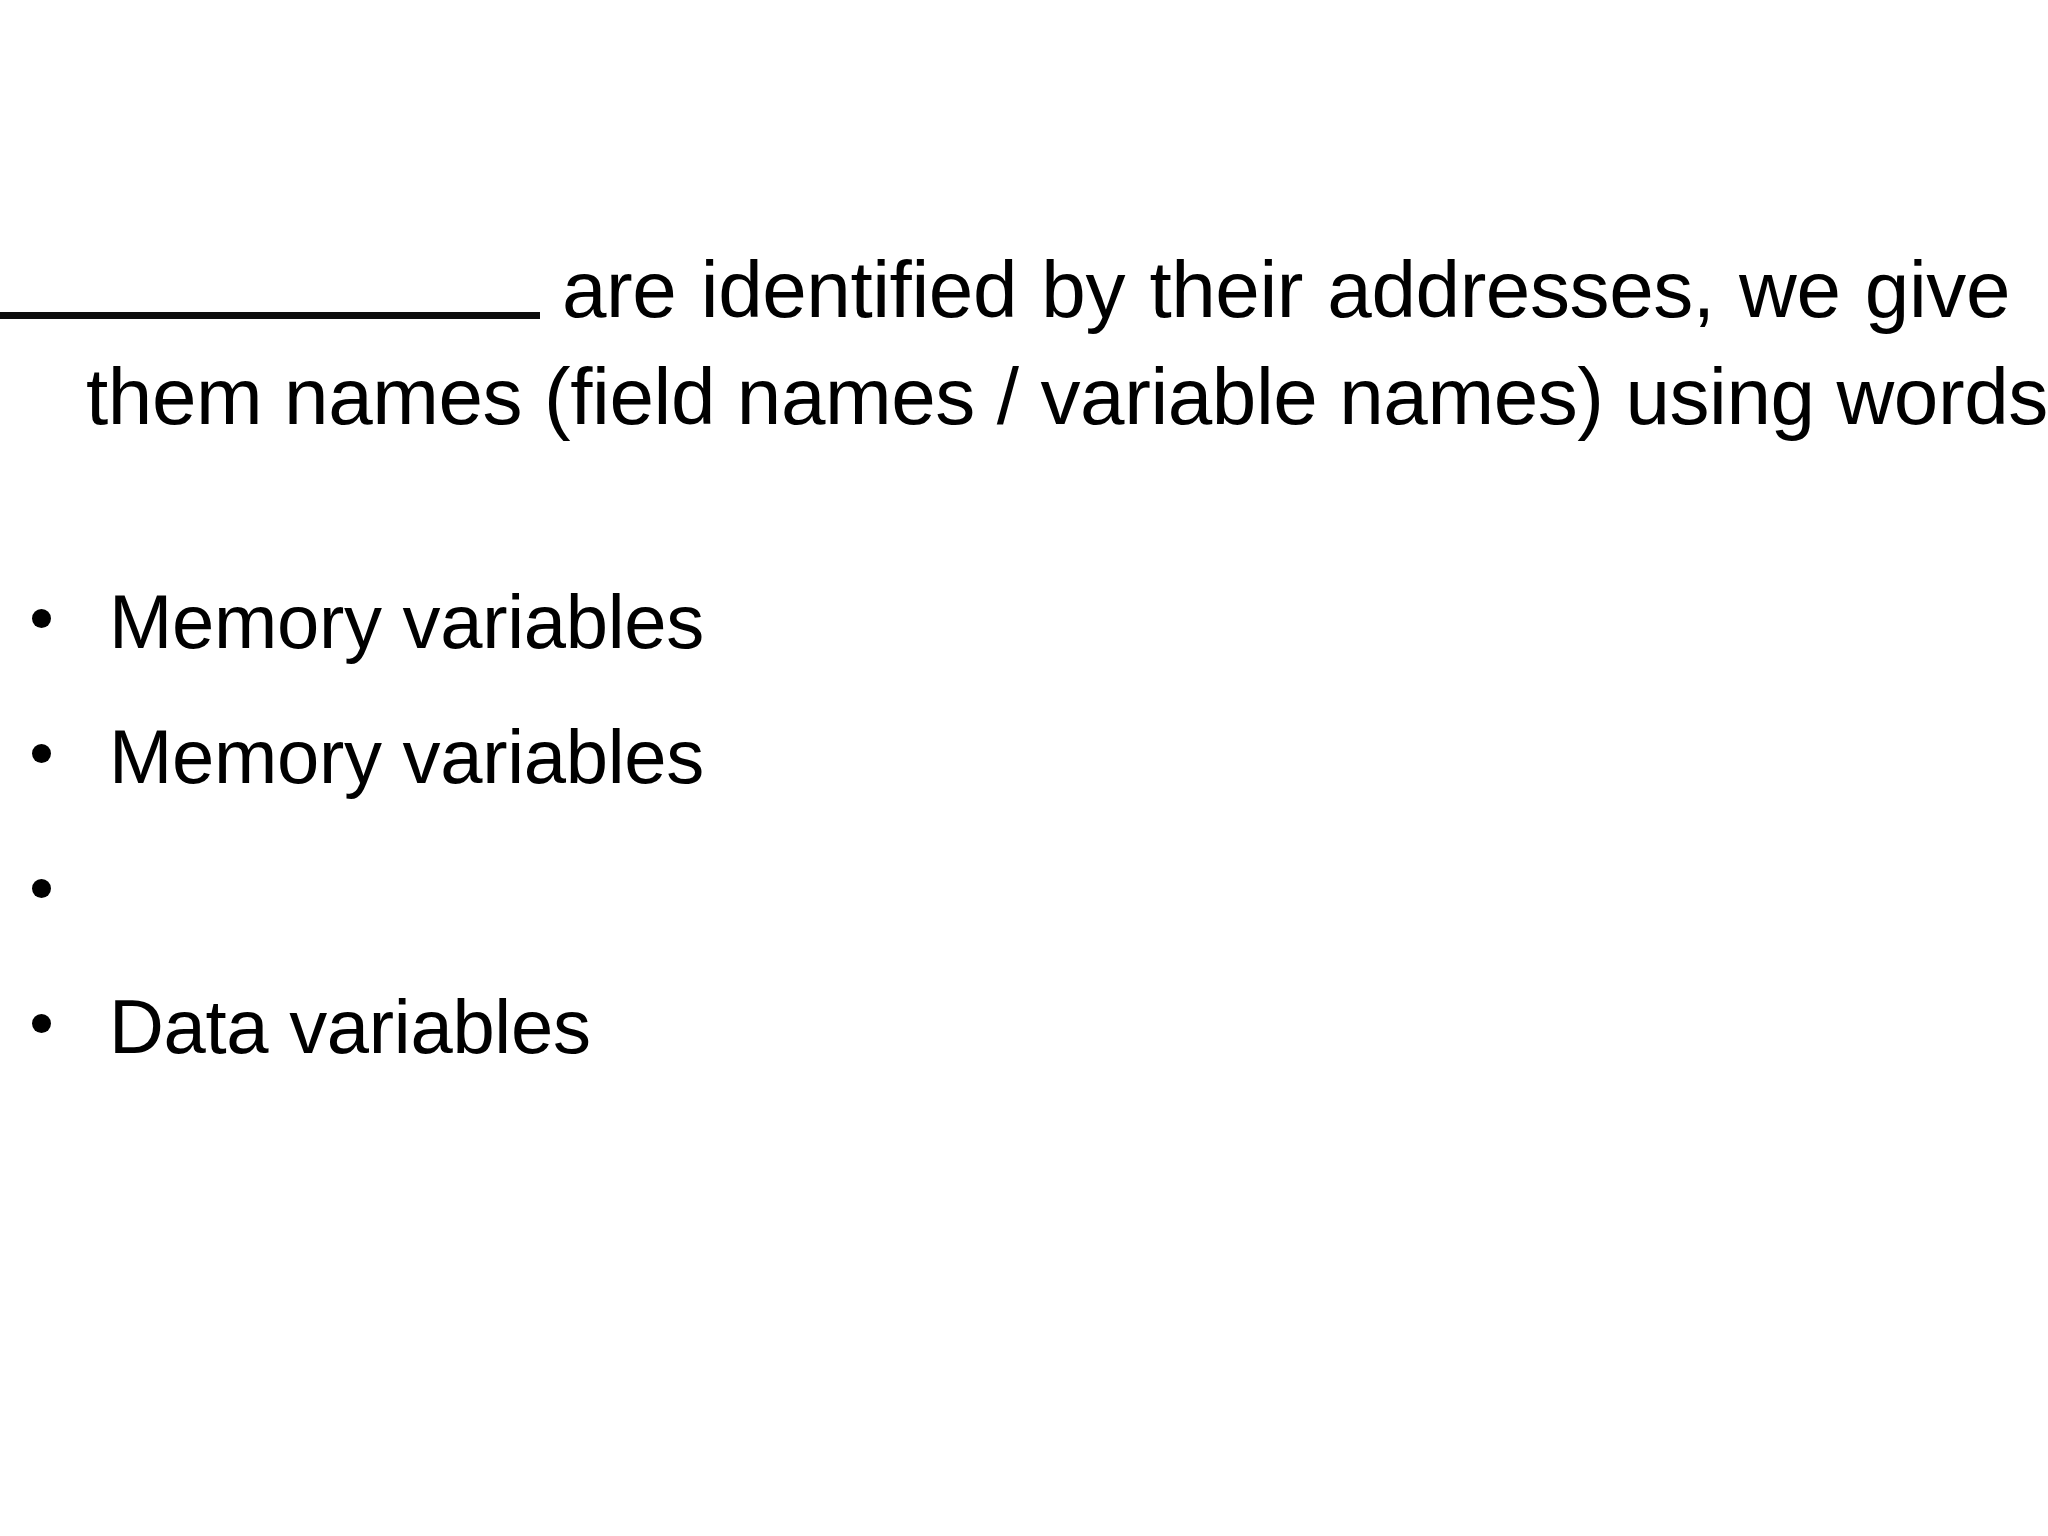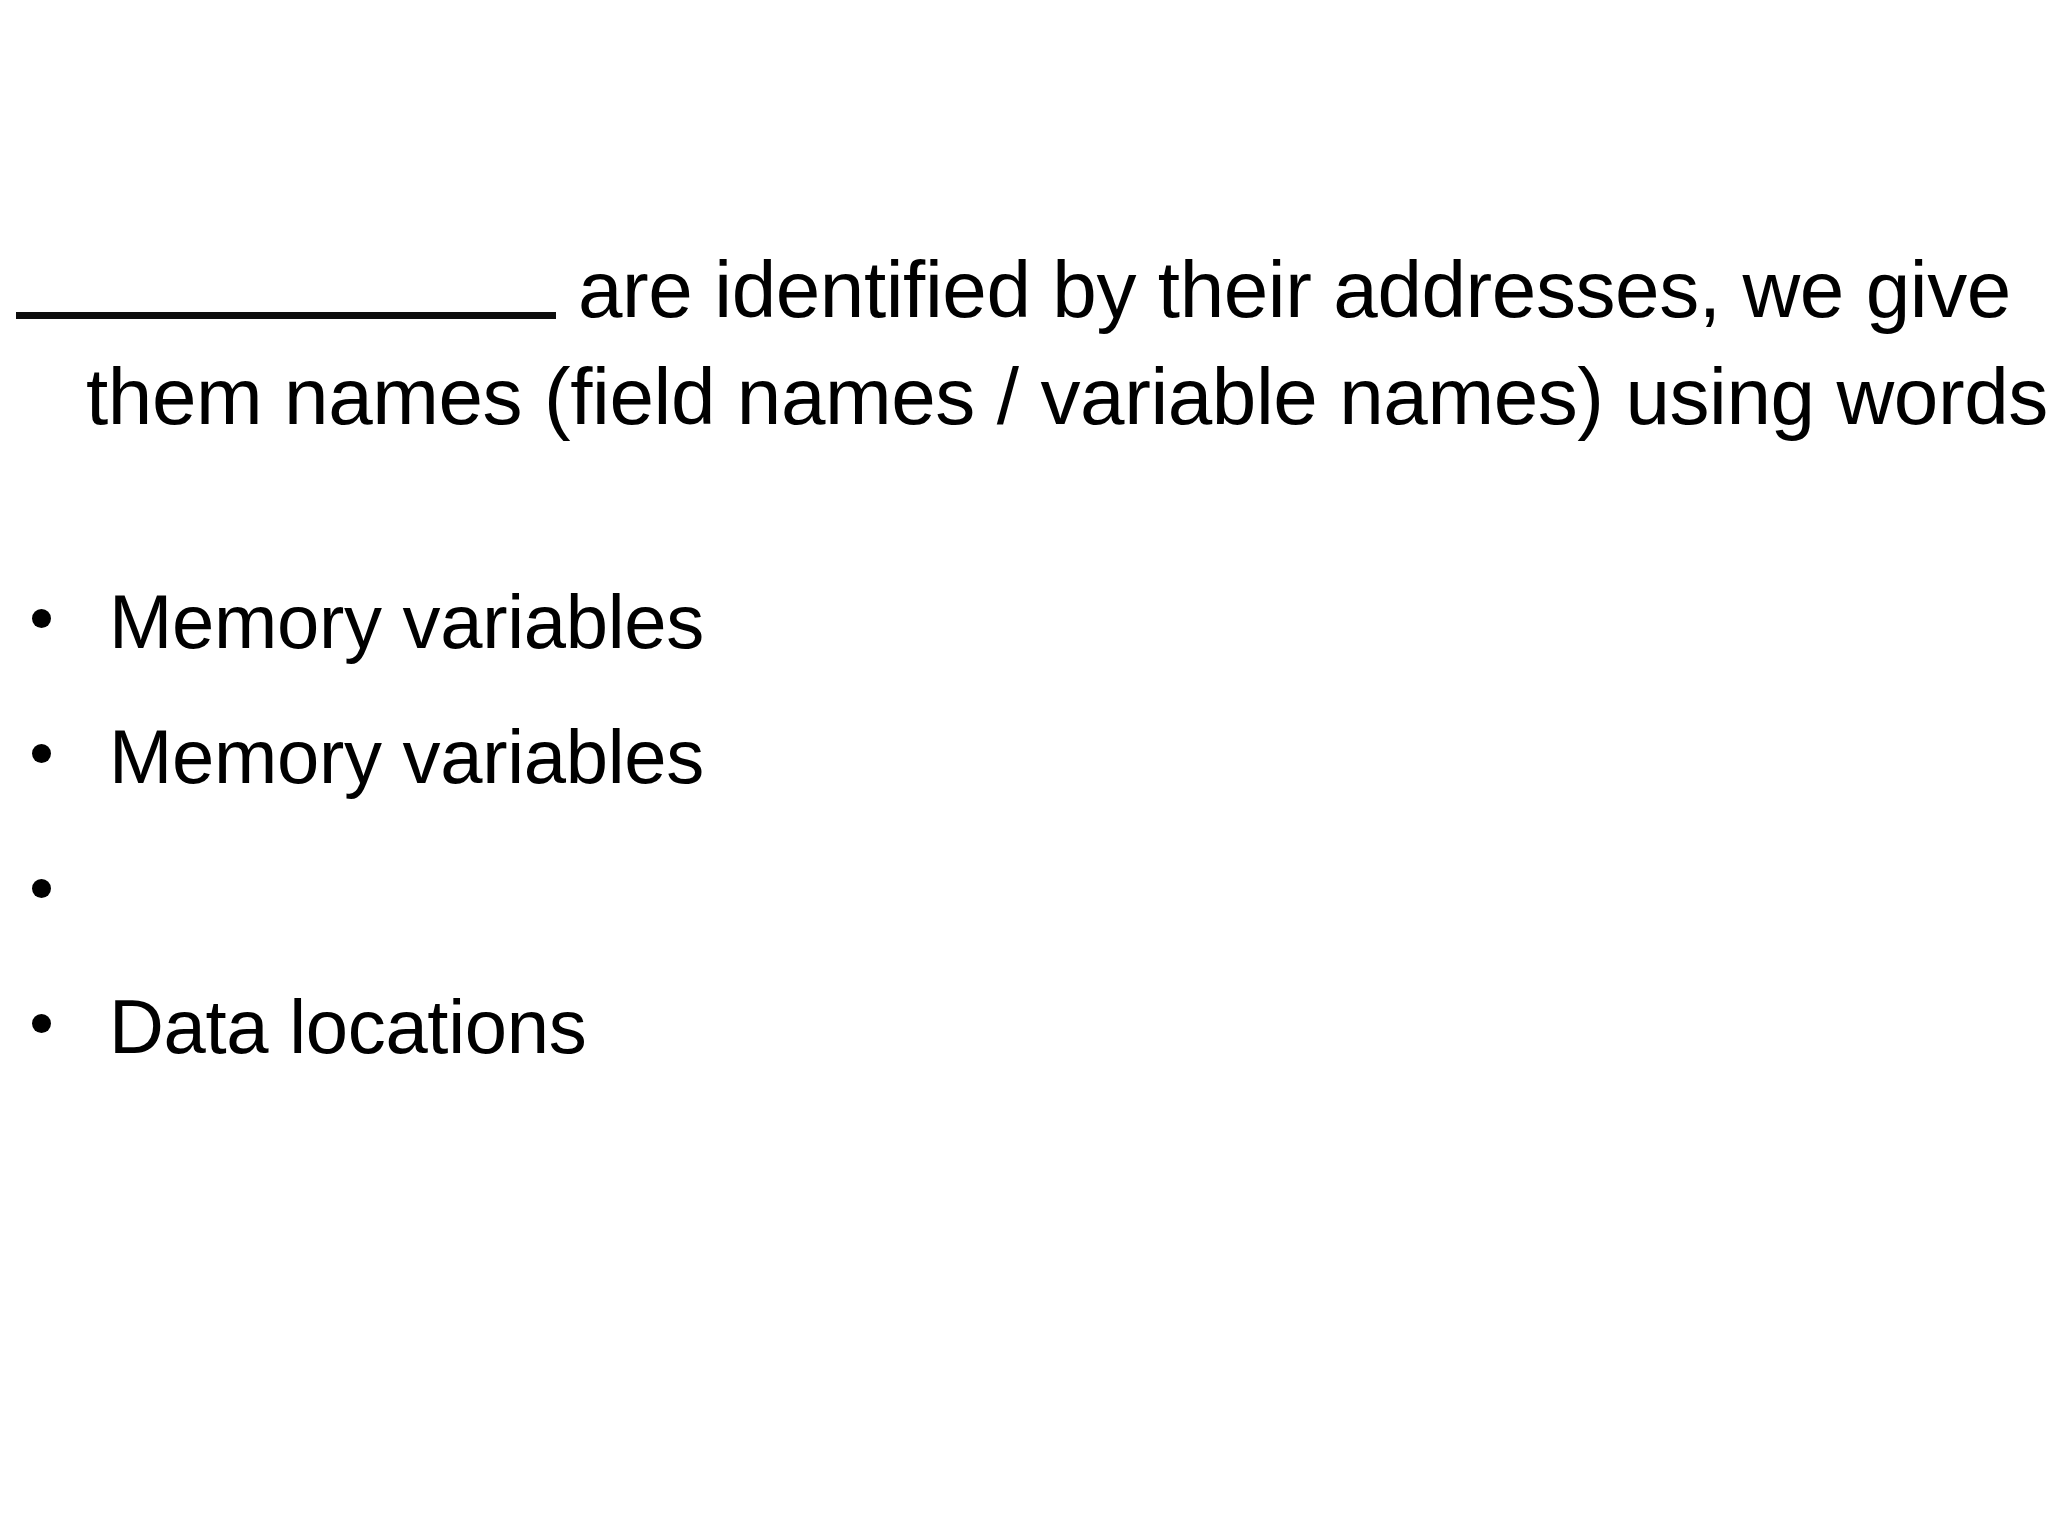--- a/index.html
+++ b/index.html
@@ -27,21 +27,20 @@
     font-size: 80px;
     line-height: 107px;
     letter-spacing: -0.4px;
     text-align: justify;
     text-align-last: justify;
     white-space: normal;
   }
   .question-line {
     display: block;
     white-space: nowrap;
-    padding-left: 16px;
   }
   .question-line-1 {
     text-indent: 0;
   }
   .question-line-2 {
     padding-left: 86px;
   }
   .blank-underscore {
     display: inline-block;
     width: 540px;
@@ -100,17 +99,17 @@
     </li>
     <li class="bullet-item">
       <span class="bullet-dot"></span>
       <span class="bullet-text">Memory variables</span>
     </li>
     <li class="bullet-item">
       <span class="bullet-dot"></span>
     </li>
     <li class="bullet-item">
       <span class="bullet-dot"></span>
-      <span class="bullet-text">Data locations</span>
+      <span class="bullet-text">Data variables</span>
     </li>
   </ul>
 
 </div>
 
 </body></html>

